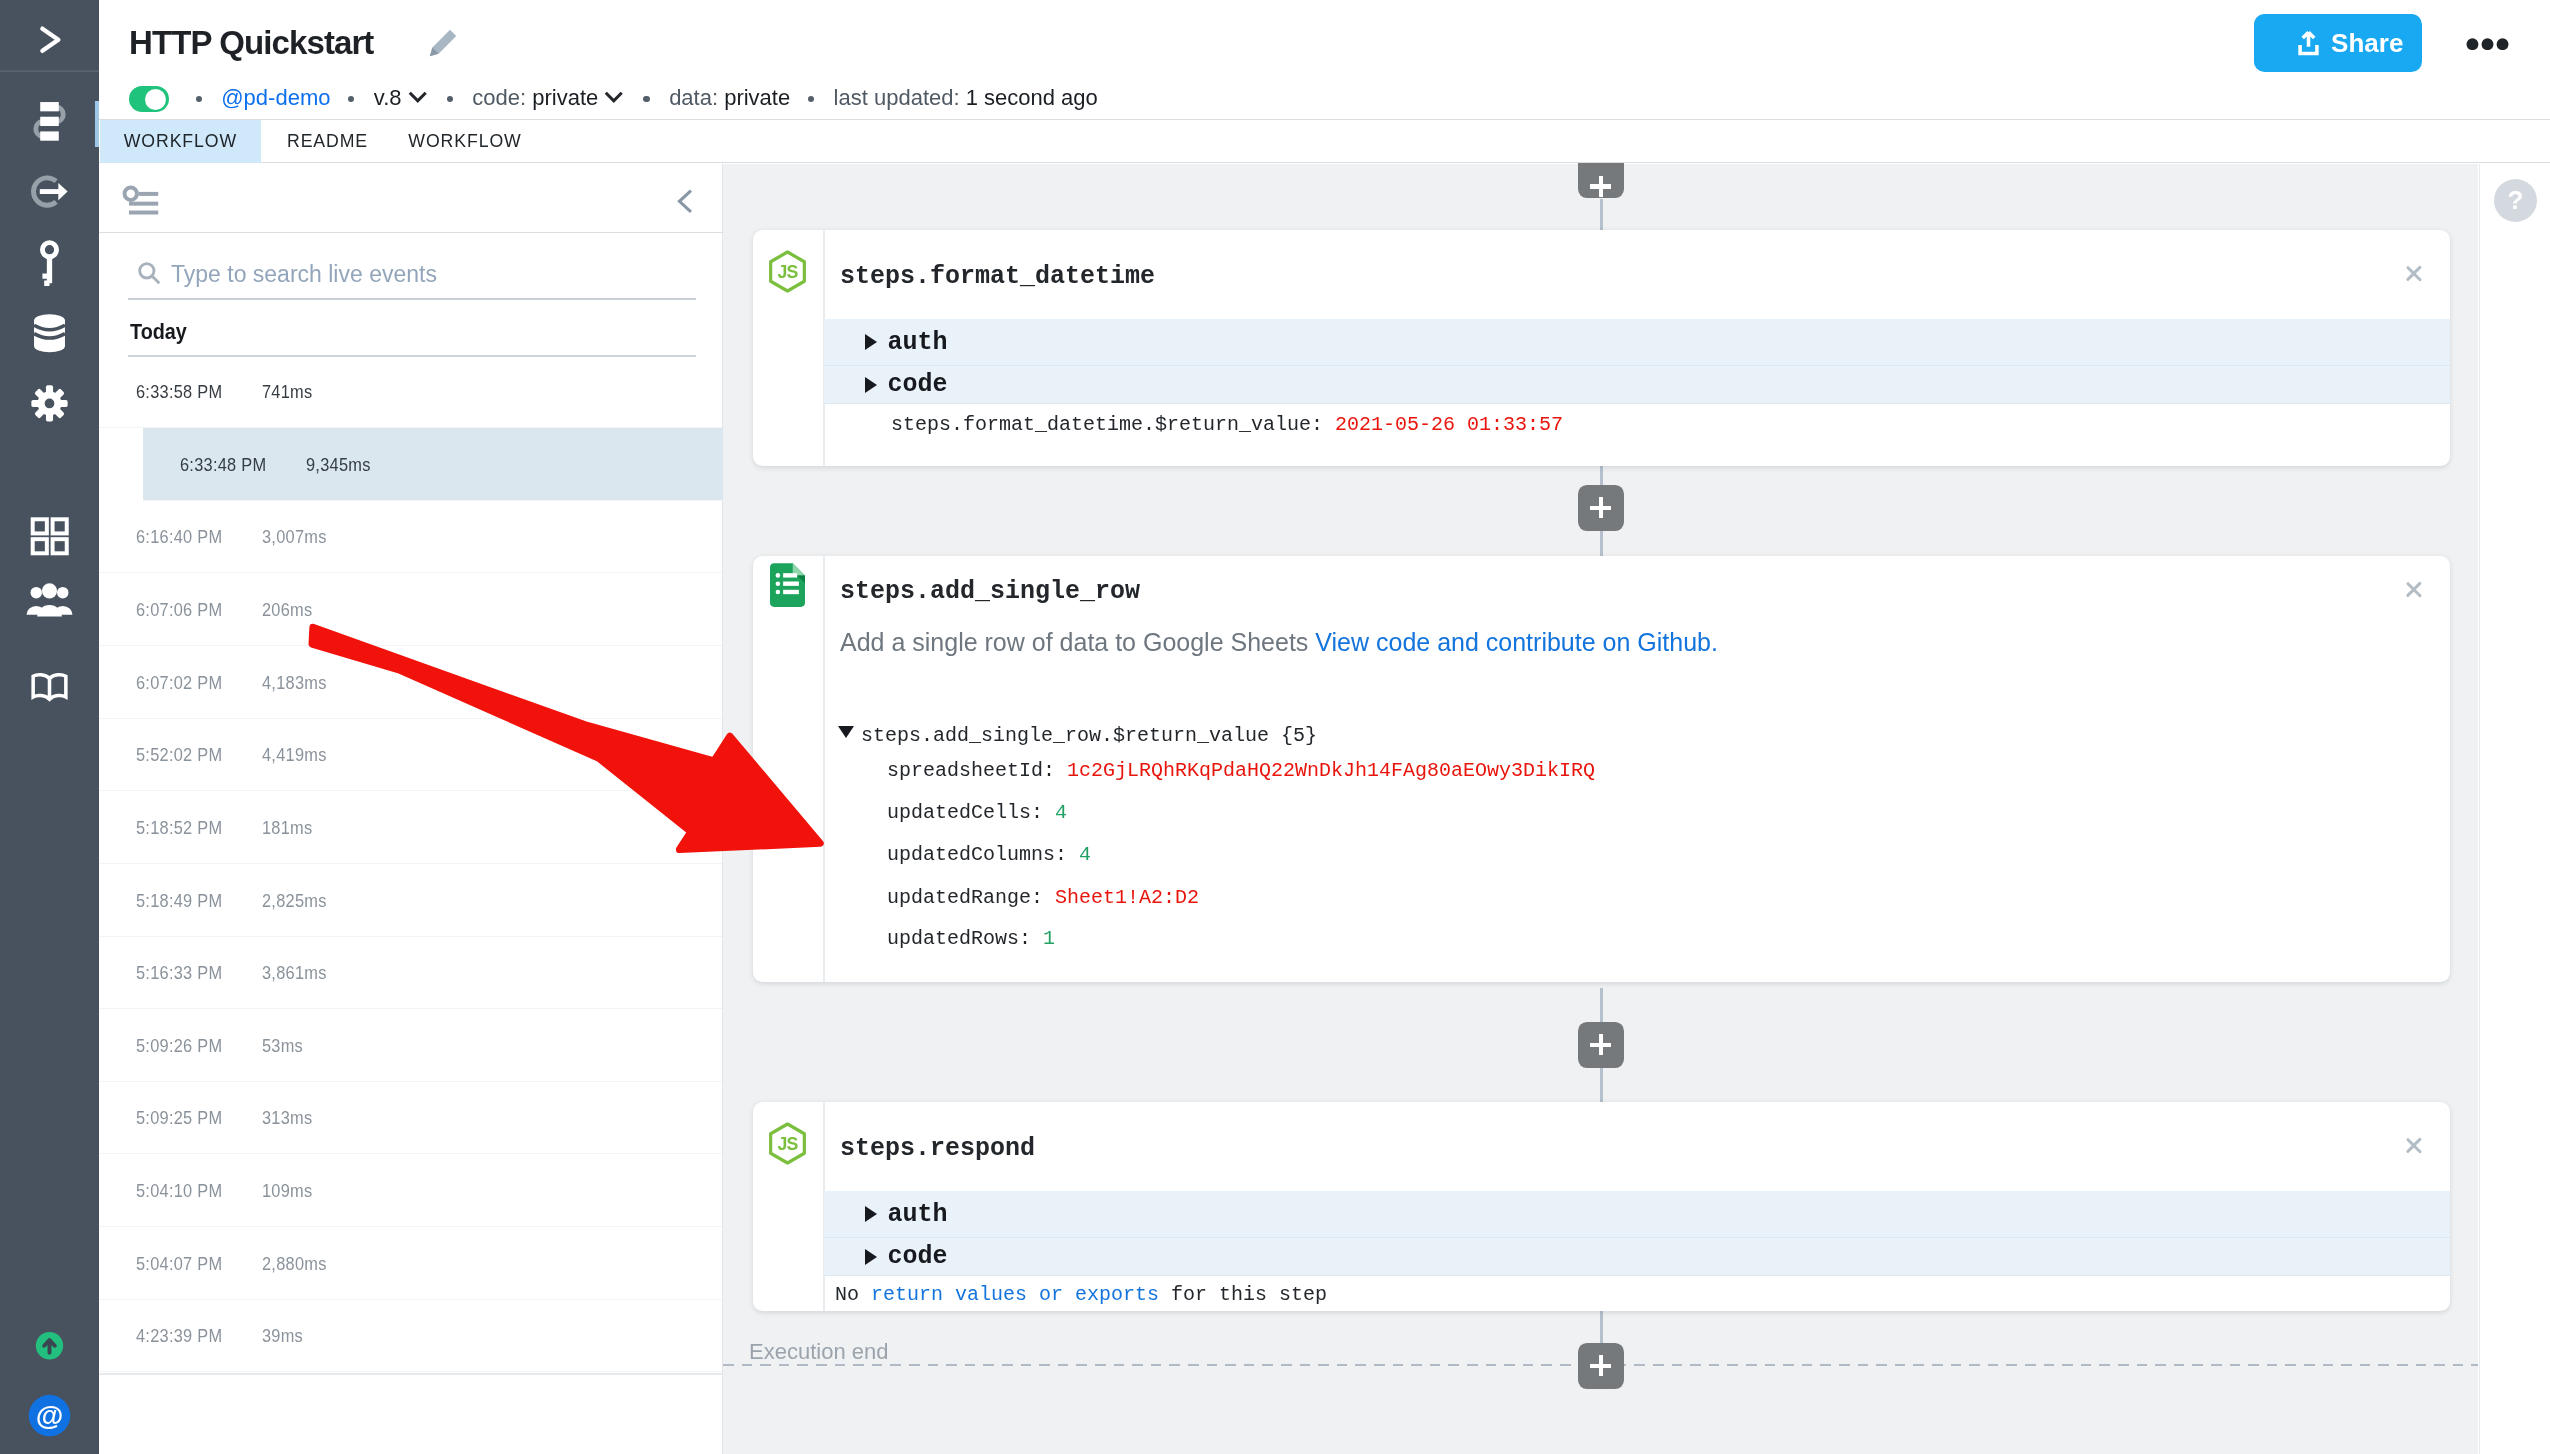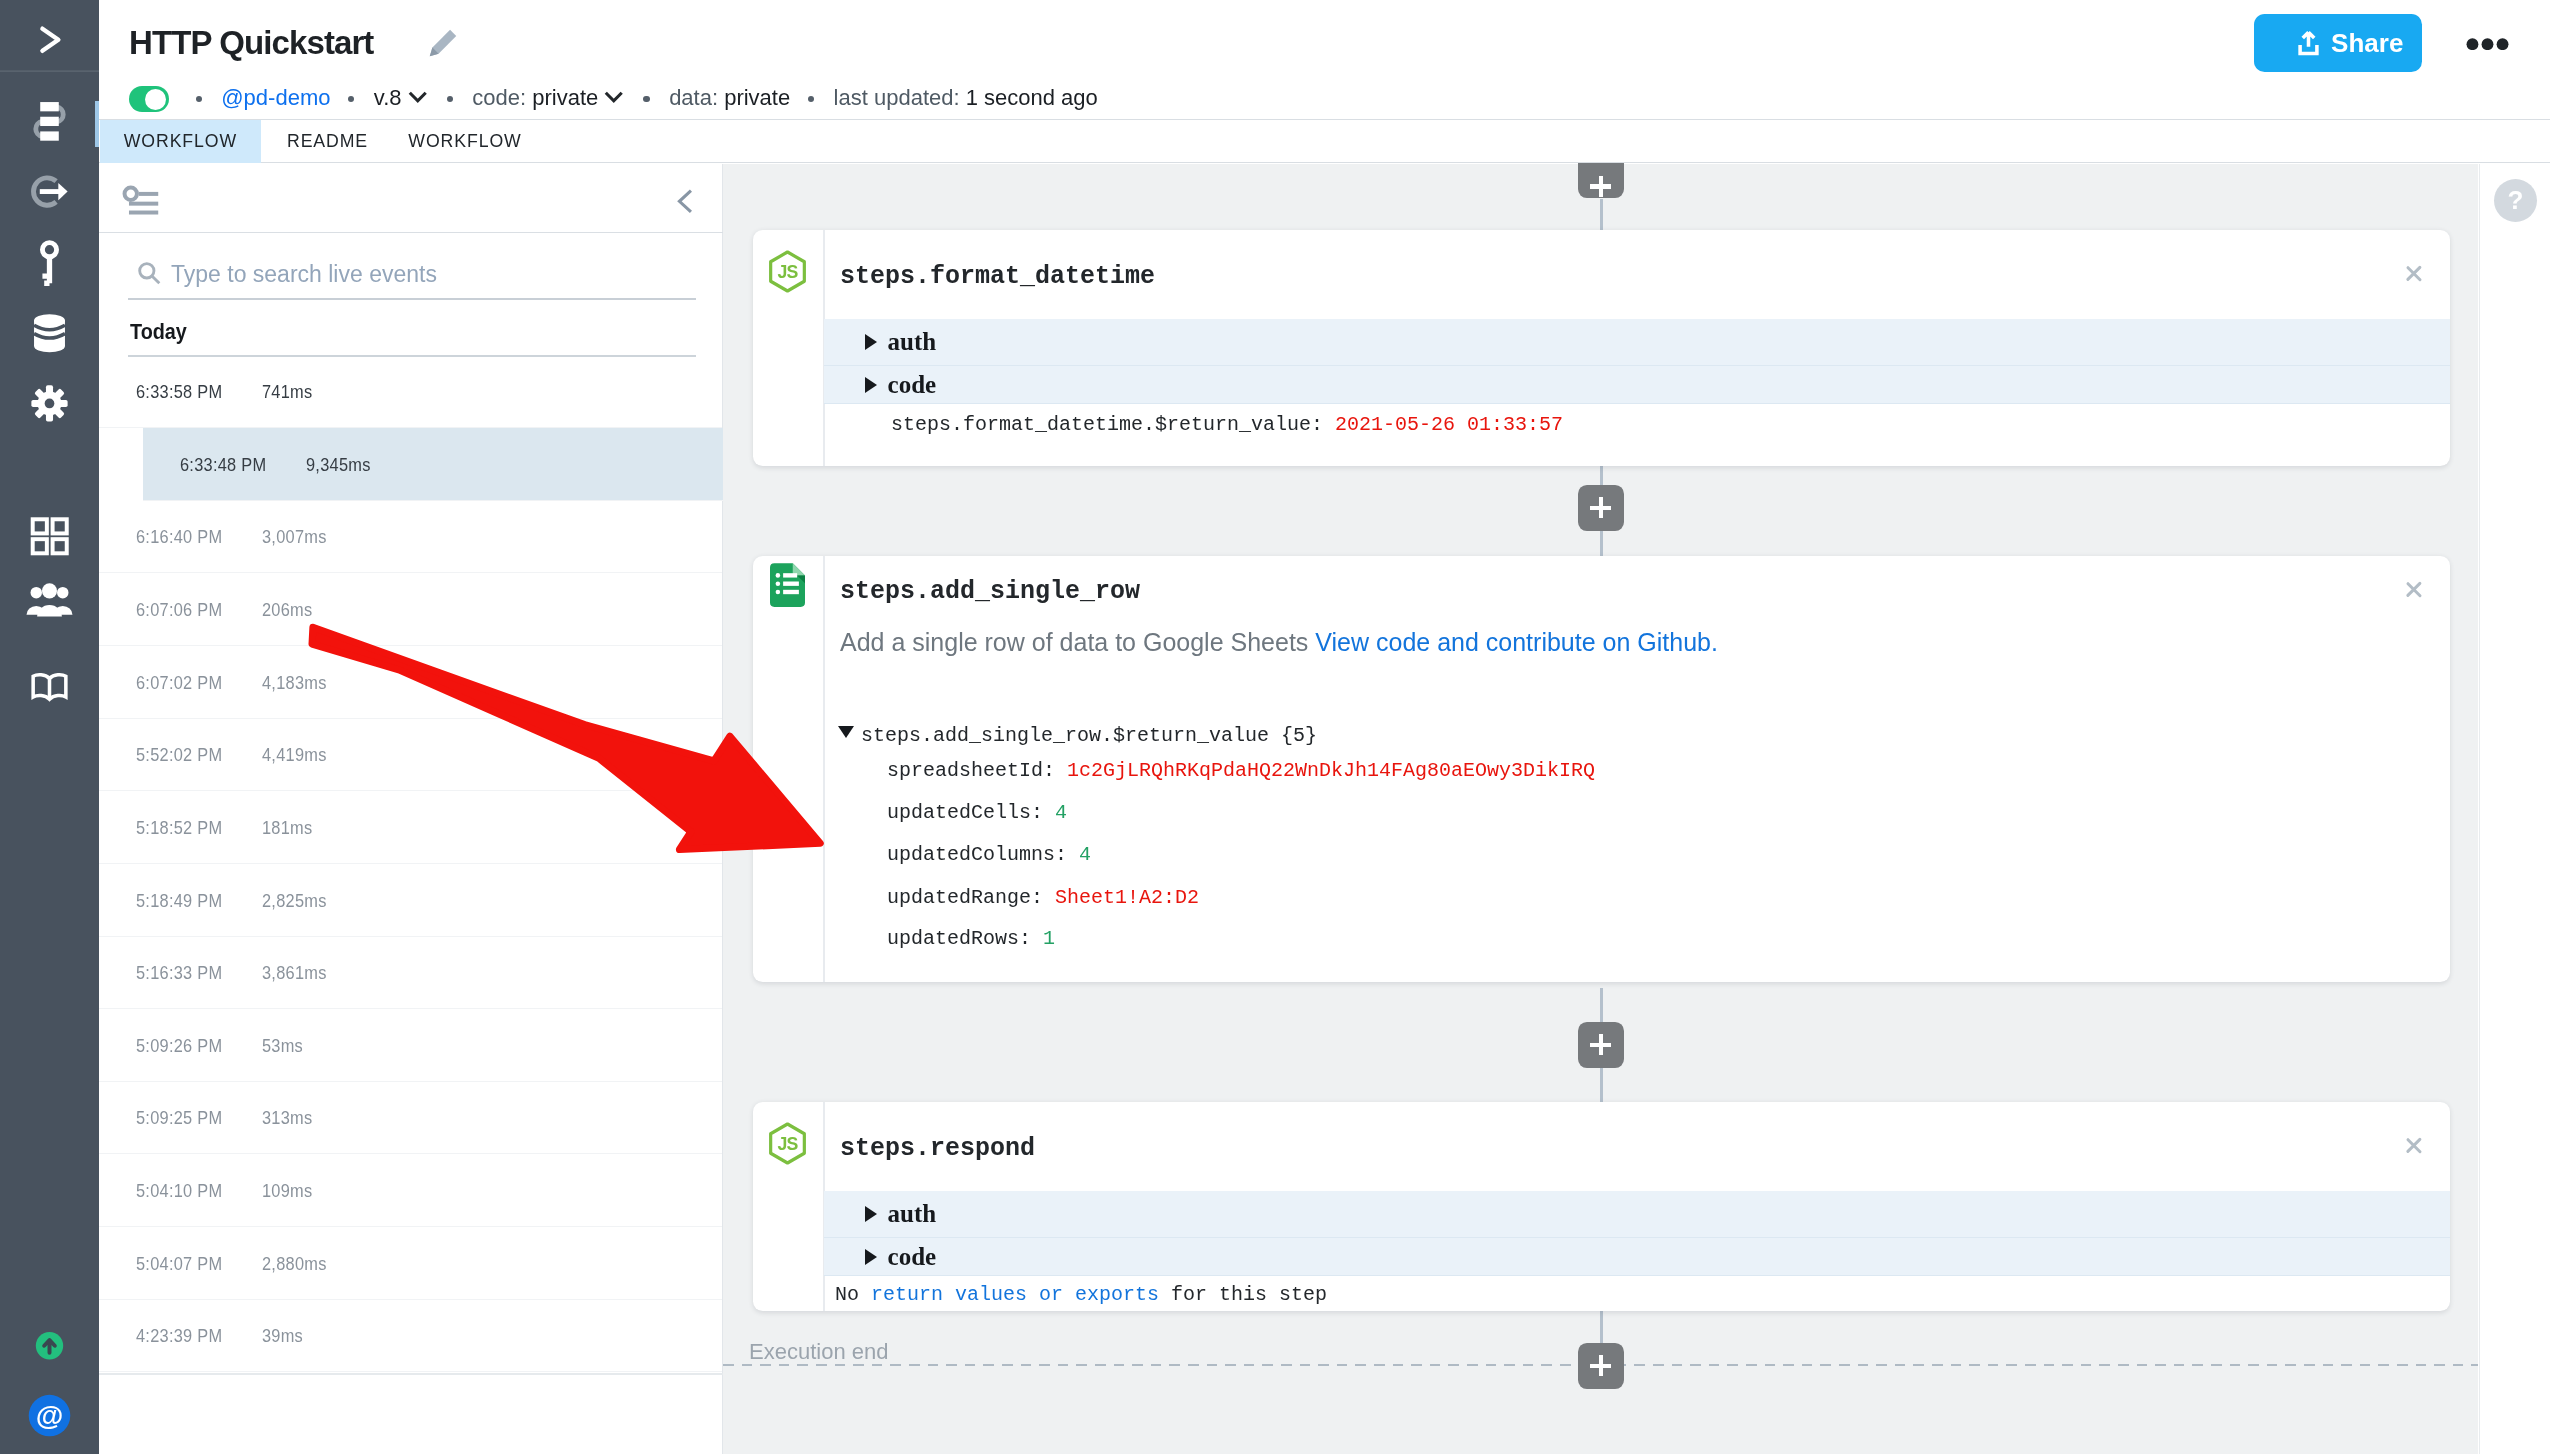--- a/index.html
+++ b/index.html
@@ -1,19 +1,19 @@
 <!DOCTYPE html>
 <html style="font-size:14px"><head>
 <meta charset="utf-8">
 <style>
   * { margin:0; padding:0; box-sizing:border-box; }
   html,body { width:2550px; height:1454px; overflow:hidden; }
   body { font-family:"Liberation Sans", sans-serif; background:#fff; position:relative; }
   .abs { position:absolute; }
-  .mono { font-family:Liberation Serif, serif; }
+  .mono { font-family:Liberation Mono, monospace; }
 
   
   #sidebar { left:0; top:0; width:99px; height:1454px; background:#48525E; }
   #sidebar svg { position:absolute; left:0; }
   #sideblue { position:absolute; left:95px; top:101px; width:4.4px; height:46px; background:#9FC8E8; }
 
   
   #header { left:99px; top:0; width:2451px; height:120px; background:#fff; border-bottom:1.8px solid #D9DEE3; }
   #title { position:absolute; left:30px; top:24px; font-size:33px; font-weight:700; color:#1E2226; letter-spacing:-0.9px; }
   #sharebtn { position:absolute; left:2155px; top:14px; width:168px; height:58px; background:#18A9F2; border-radius:10.6px; color:#fff; font-size:26px; font-weight:700; text-align:center; line-height:58px;padding-left:24px; }

